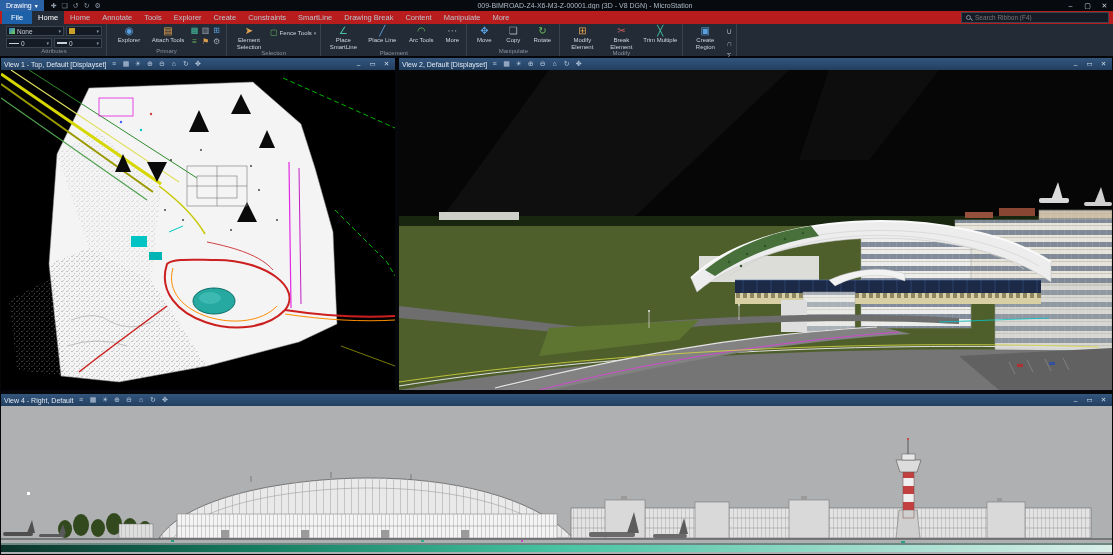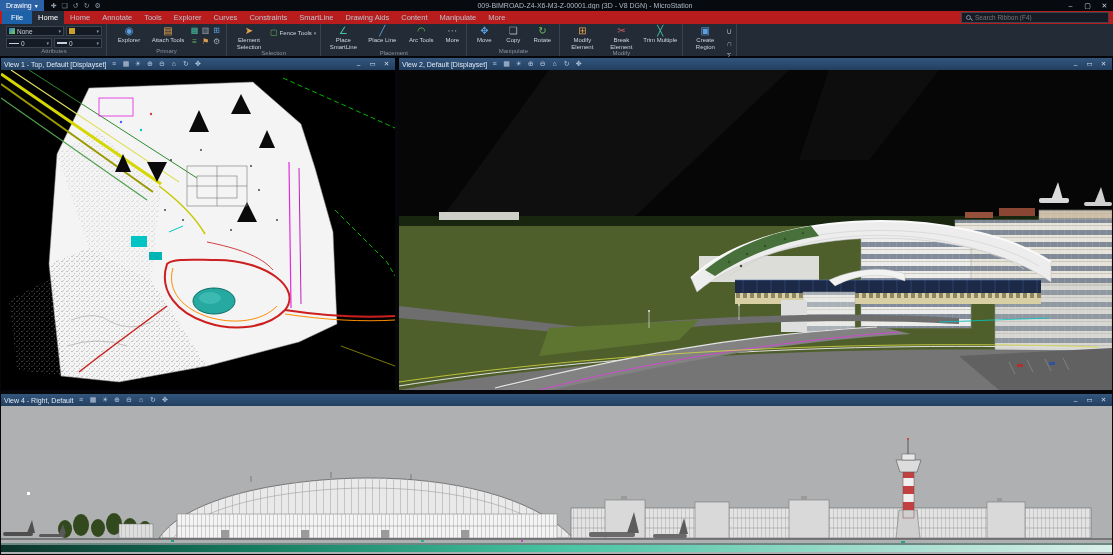--- a/index.html
+++ b/index.html
@@ -98,24 +98,24 @@
     </div>
   </div>
 
   <div class="tabsrow">
     <div class="tab tab-file">File</div>
     <div class="tab active">Home</div>
     <div class="tab">Home</div>
     <div class="tab">Annotate</div>
     <div class="tab">Tools</div>
     <div class="tab">Explorer</div>
-    <div class="tab">Curves</div>
+    <div class="tab">Create</div>
     <div class="tab">Constraints</div>
     <div class="tab">SmartLine</div>
-    <div class="tab">Drawing Aids</div>
+    <div class="tab">Drawing Break</div>
     <div class="tab">Content</div>
     <div class="tab">Manipulate</div>
     <div class="tab">More</div>
     <div class="ribbon-search">
       <span class="mag"></span>
       <input placeholder="Search Ribbon (F4)" style="">
     </div>
   </div>
 
   <div class="ribbon">

